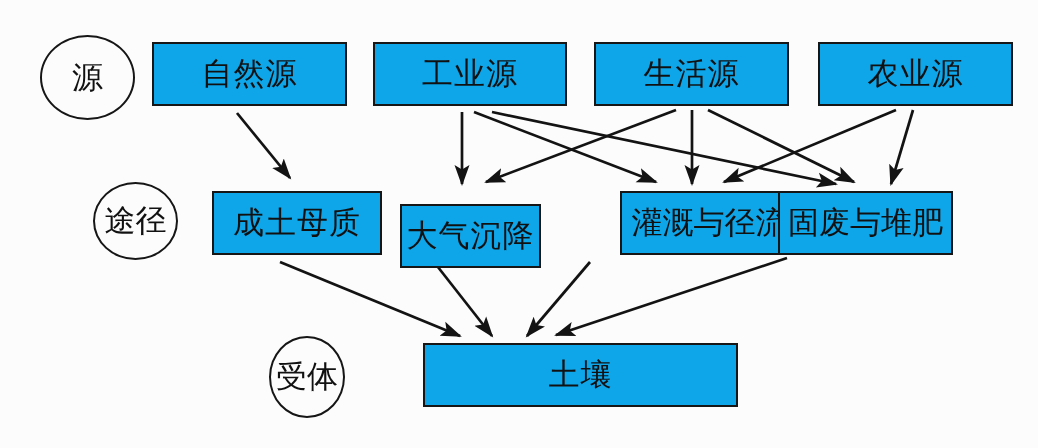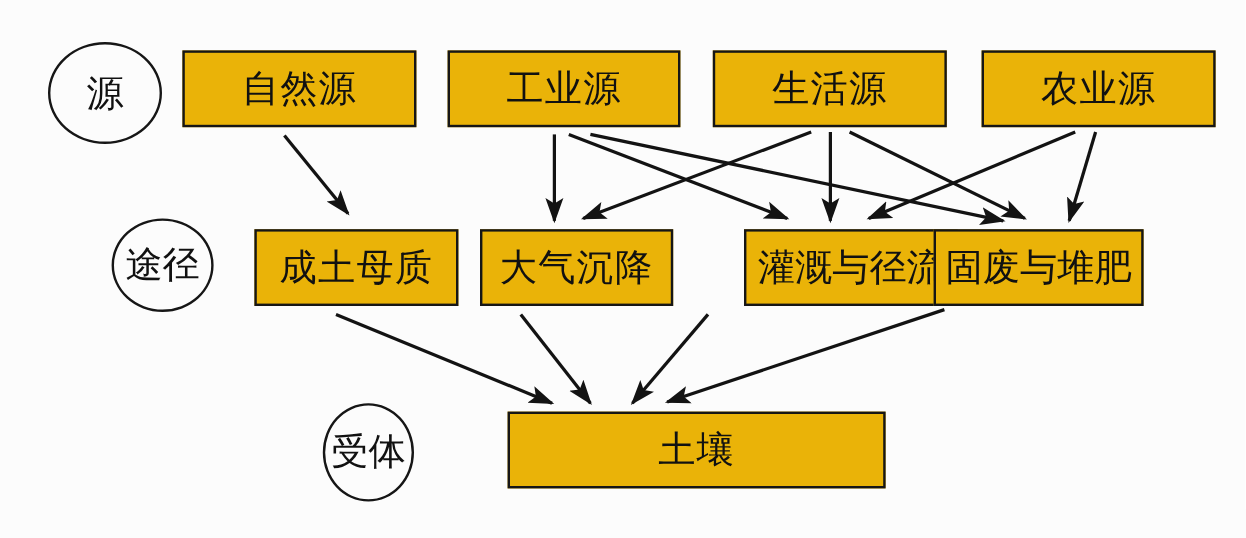--- a/index.html
+++ b/index.html
@@ -25,21 +25,21 @@
     z-index: 1;
   }
   .edges-svg line {
     stroke: #131313;
     stroke-width: 2.7;
   }
   .node {
     position: absolute;
     box-sizing: border-box;
     border: 2.6px solid #161616;
-    background: #eab308;
+    background: #0ea5e9;
     display: flex;
     align-items: center;
     justify-content: center;
     font-size: 31px;
     letter-spacing: 1px;
     z-index: 2;
     white-space: nowrap;
   }
   .row-circle {
     position: absolute;
@@ -58,21 +58,21 @@
   .c-sources   { left: 40px;  top: 35px;  width: 95px; height: 85px; }
   .c-pathways  { left: 93px;  top: 182px; width: 85px; height: 78px; }
   .c-receptor  { left: 269px; top: 336px; width: 76px; height: 82px; }
   
   .b-natural     { left: 152px; top: 42px; width: 195px; height: 64px; }
   .b-industry    { left: 373px; top: 42px; width: 194px; height: 64px; }
   .b-domestic    { left: 594px; top: 42px; width: 195px; height: 64px; text-align: center; }
   .b-agriculture { left: 818px; top: 42px; width: 195px; height: 64px; }
   
   .b-parent      { left: 212px; top: 191px; width: 170px; height: 64px; text-align: right; }
-  .b-atmosphere  { left: 400px; top: 191px; width: 161px; height: 64px; }
+  .b-atmosphere  { left: 400px; top: 204px; width: 141px; height: 64px; }
   .b-irrigation  { left: 585px; top: 191px; width: 178px; height: 64px; letter-spacing: 0; margin-left: 35px; }
   .b-solidwaste  { left: 778px; top: 191px; width: 175px; height: 64px; letter-spacing: 0; }
   
   .b-soil        { left: 423px; top: 343px; width: 315px; height: 64px; }
 </style>
 </head>
 <body>
 
 <div class="canvas">
 

